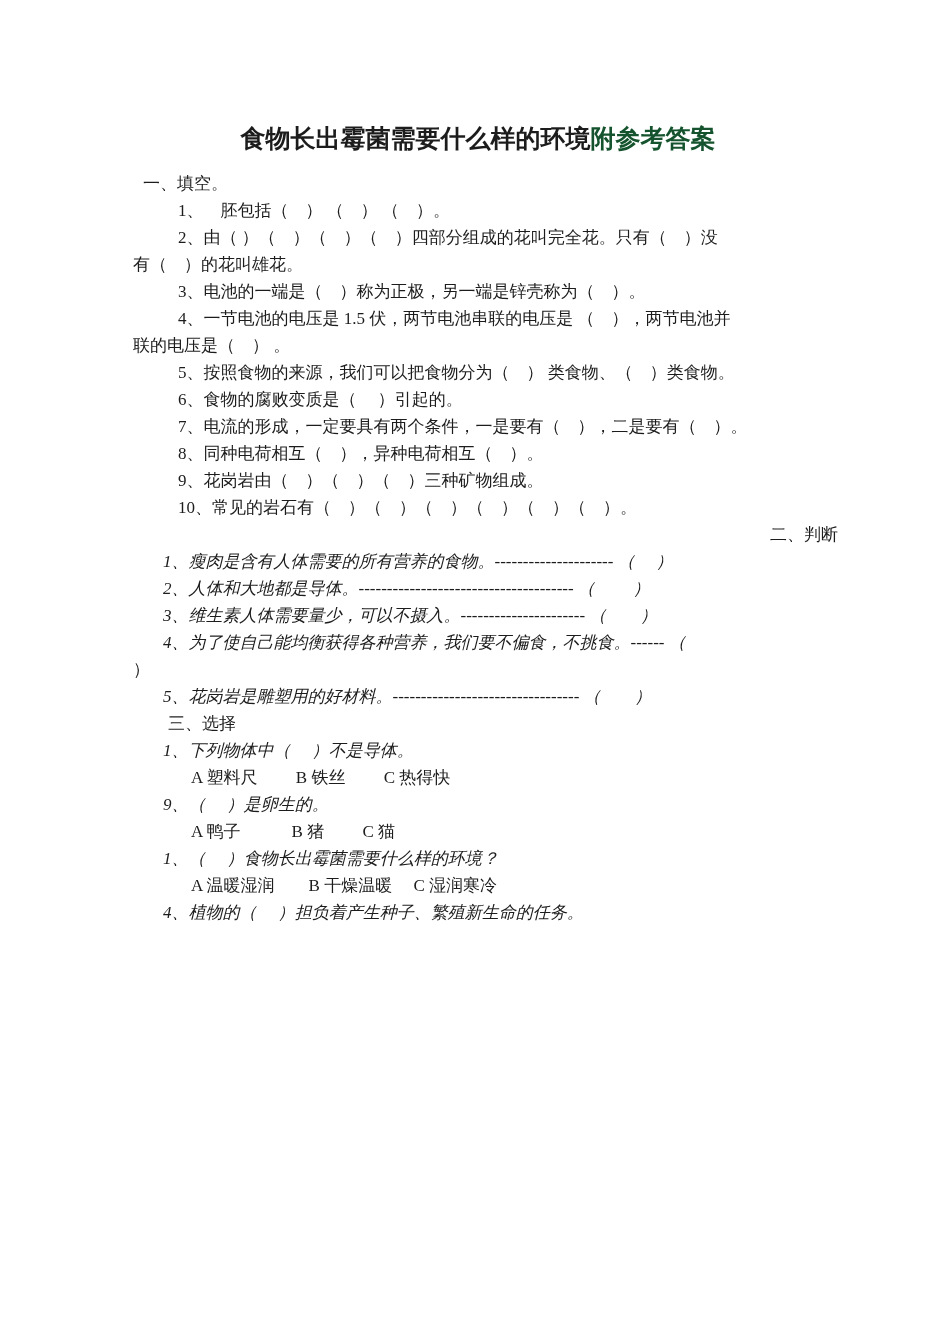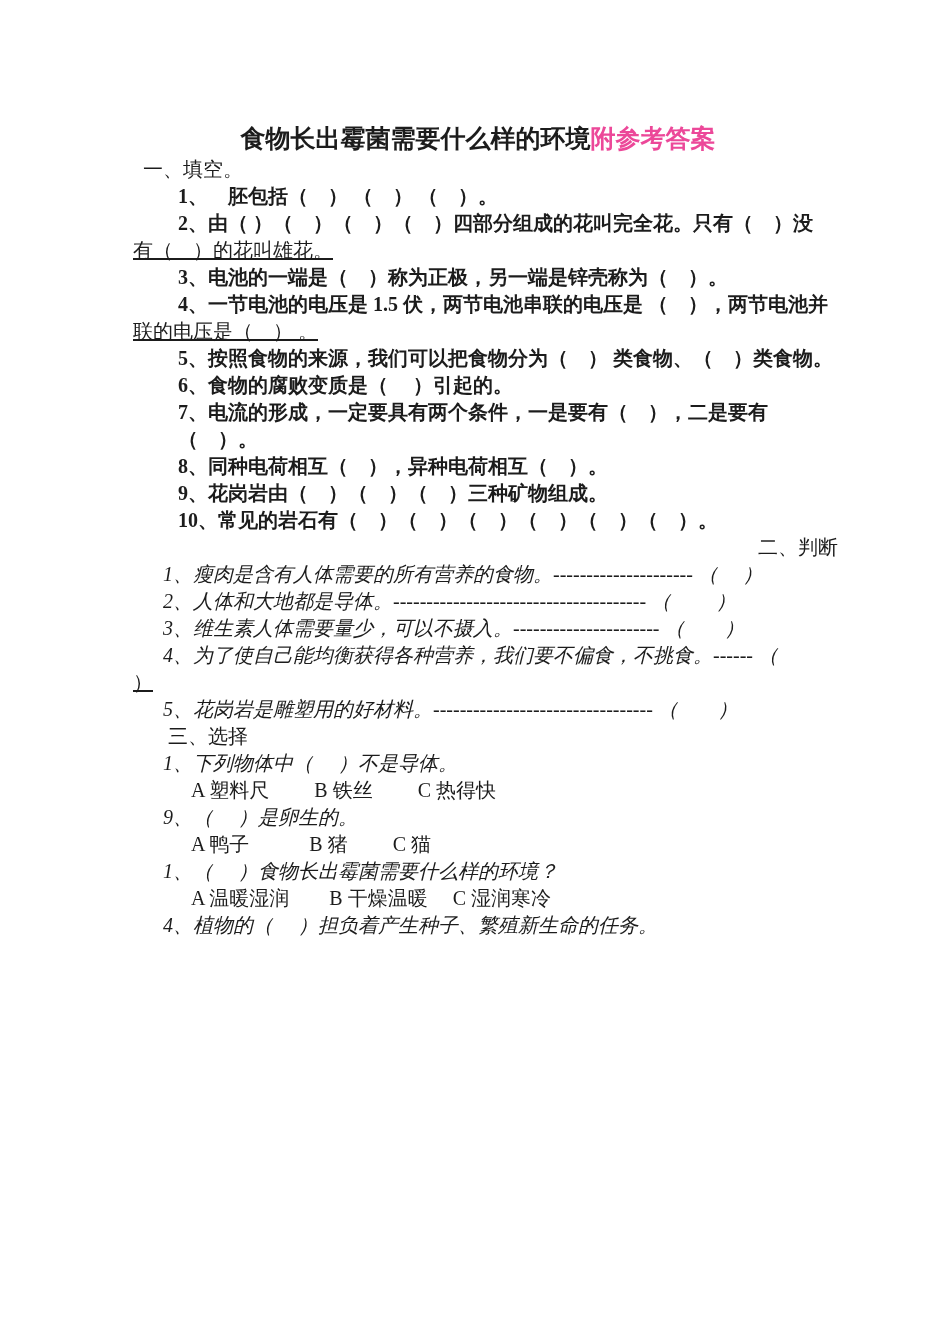--- a/index.html
+++ b/index.html
@@ -30,44 +30,45 @@
     text-align: center;
     font-size: 25px;
     font-weight: bold;
     line-height: 34px;
     white-space: nowrap;
   }
   .doc-title .title-red {
     
   }
   .content {
+    margin-top: 14px;
     margin-left: 133px;
     width: 705px;
-    font-size: 20px;
+    font-size: 17px;
     line-height: 27px;
   }
   .line {
     white-space: pre-wrap;
     min-height: 27px;
   }
   .role-h0   { padding-left: 10px; }
-  .role-item { padding-left: 45px; font-weight: bold; }
+  .role-item { padding-left: 45px; }
   .role-h1   { padding-left: 44px; text-align: right; }
   .role-h1b  { padding-left: 35px; }
   .role-item2{ padding-left: 30px; font-style: italic; }
   .role-opt  { padding-left: 58px; }
-  .role-cont { padding-left: 0; text-decoration: underline; }
+  .role-cont { padding-left: 0; }
 </style>
 </head>
 <body style="background: rgb(255, 255, 255); color: rgb(28, 28, 28);">
 
 <div class="page">
 
   <div class="doc-title">
-    <span>食物长出霉菌需要什么样的环境</span><span class="title-red" style="color: #ec4899;">附参考答案</span>
+    <span>食物长出霉菌需要什么样的环境</span><span class="title-red" style="color: #14532d;">附参考答案</span>
   </div>
 
   <div class="content">
       <div class="line role-h0">一、填空。</div>
       <div class="line role-item">1、　胚包括（　） （　） （　）。</div>
       <div class="line role-item">2、由（ ）（　）（　）（　）四部分组成的花叫完全花。只有（　）没</div>
       <div class="line role-cont">有（　）的花叫雄花。</div>
       <div class="line role-item">3、电池的一端是（　）称为正极，另一端是锌壳称为（　）。</div>
       <div class="line role-item">4、一节电池的电压是 1.5 伏，两节电池串联的电压是 （　），两节电池并</div>
       <div class="line role-cont">联的电压是（　） 。</div>

